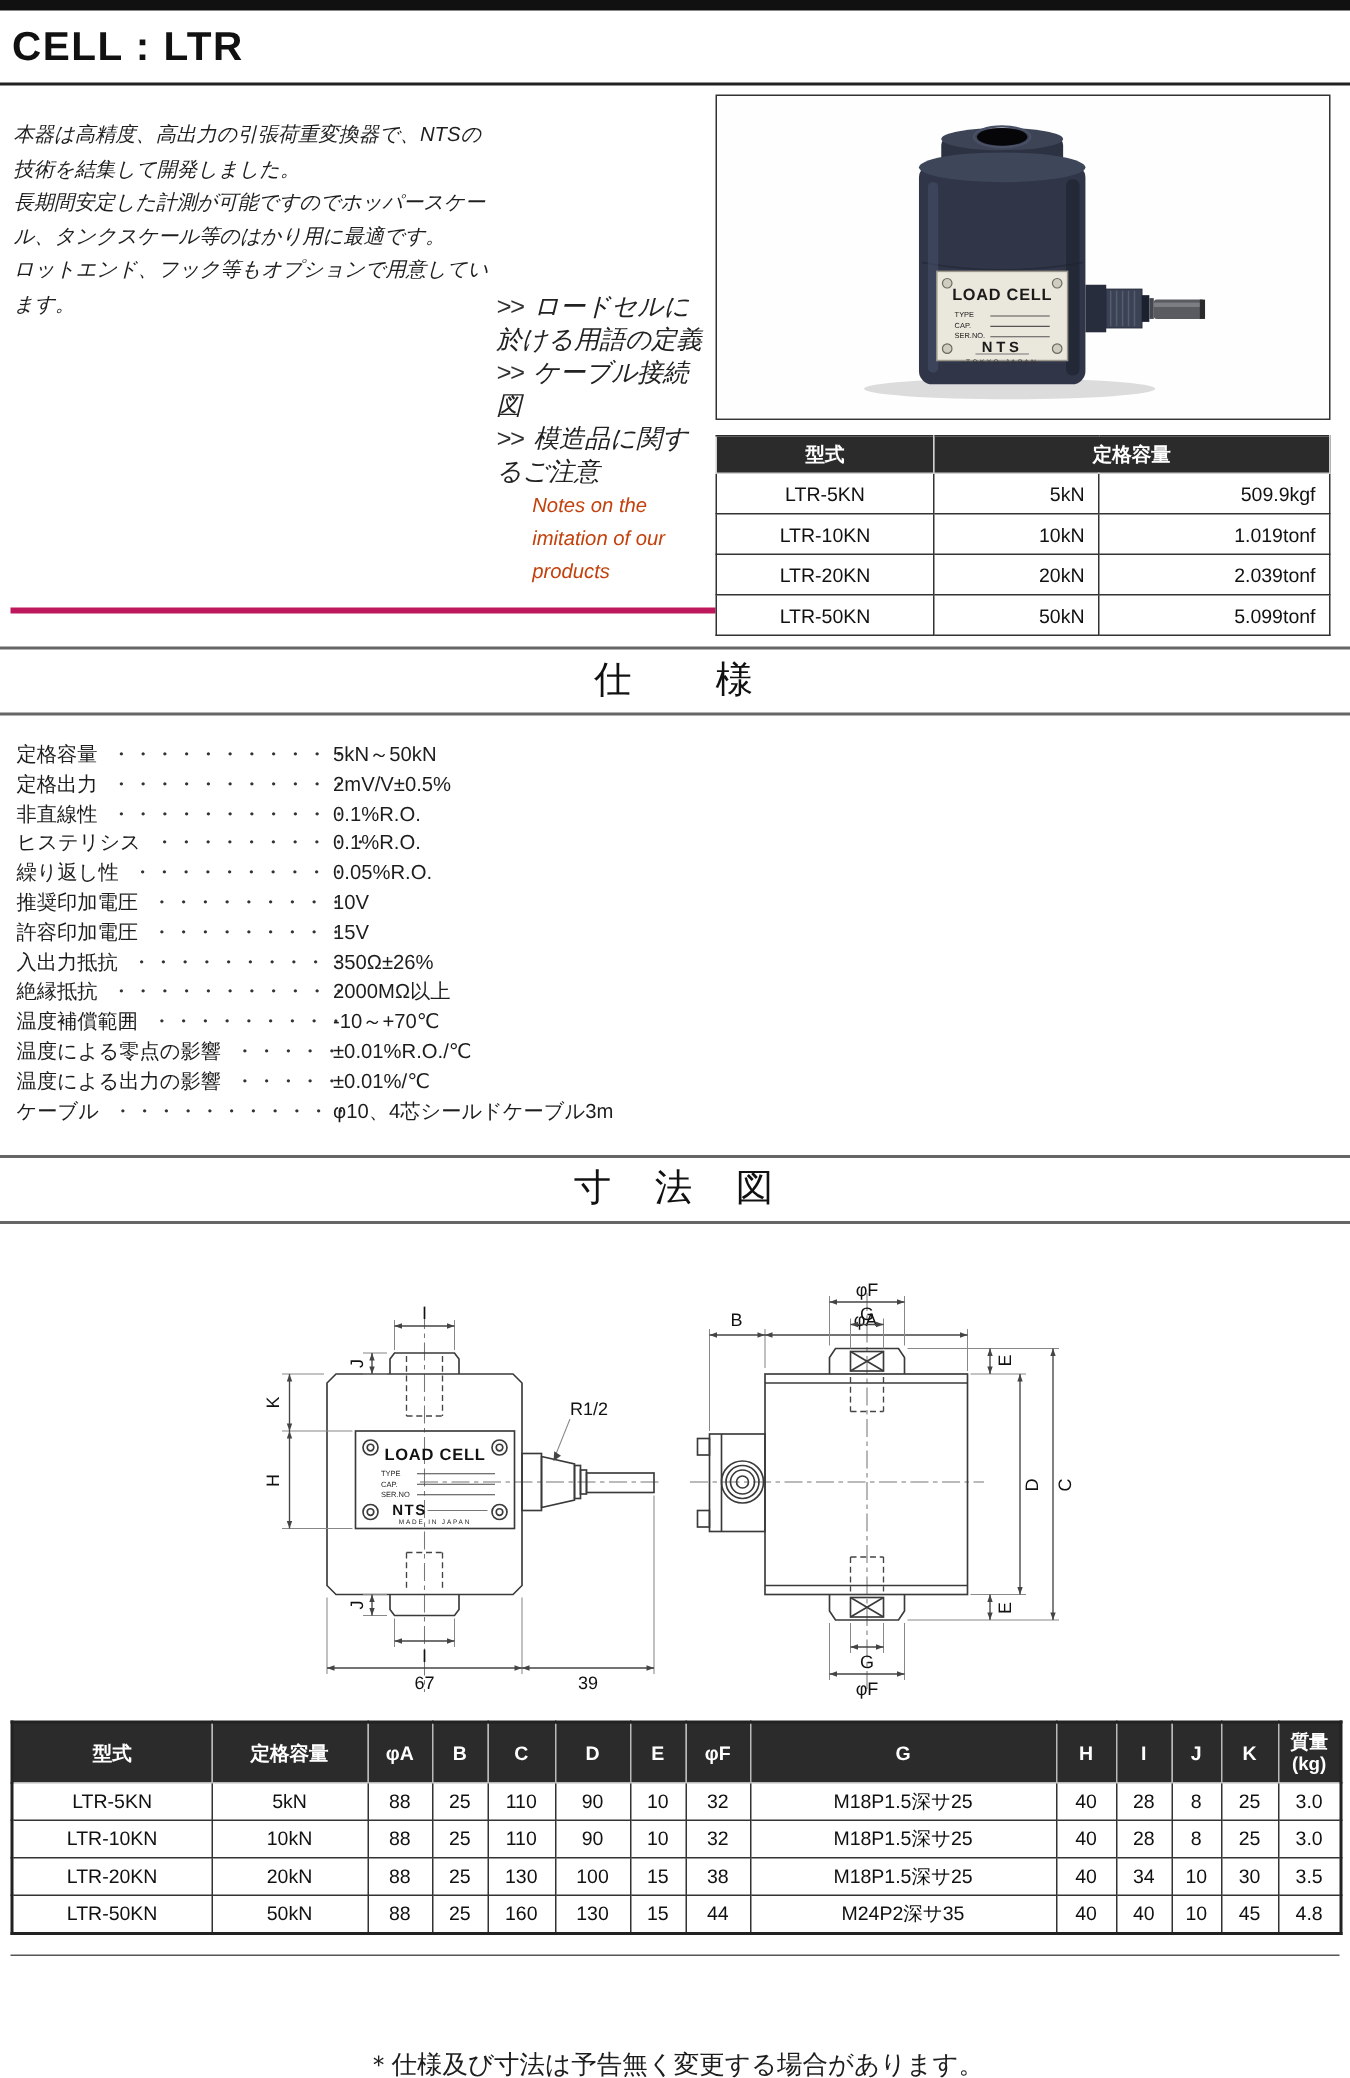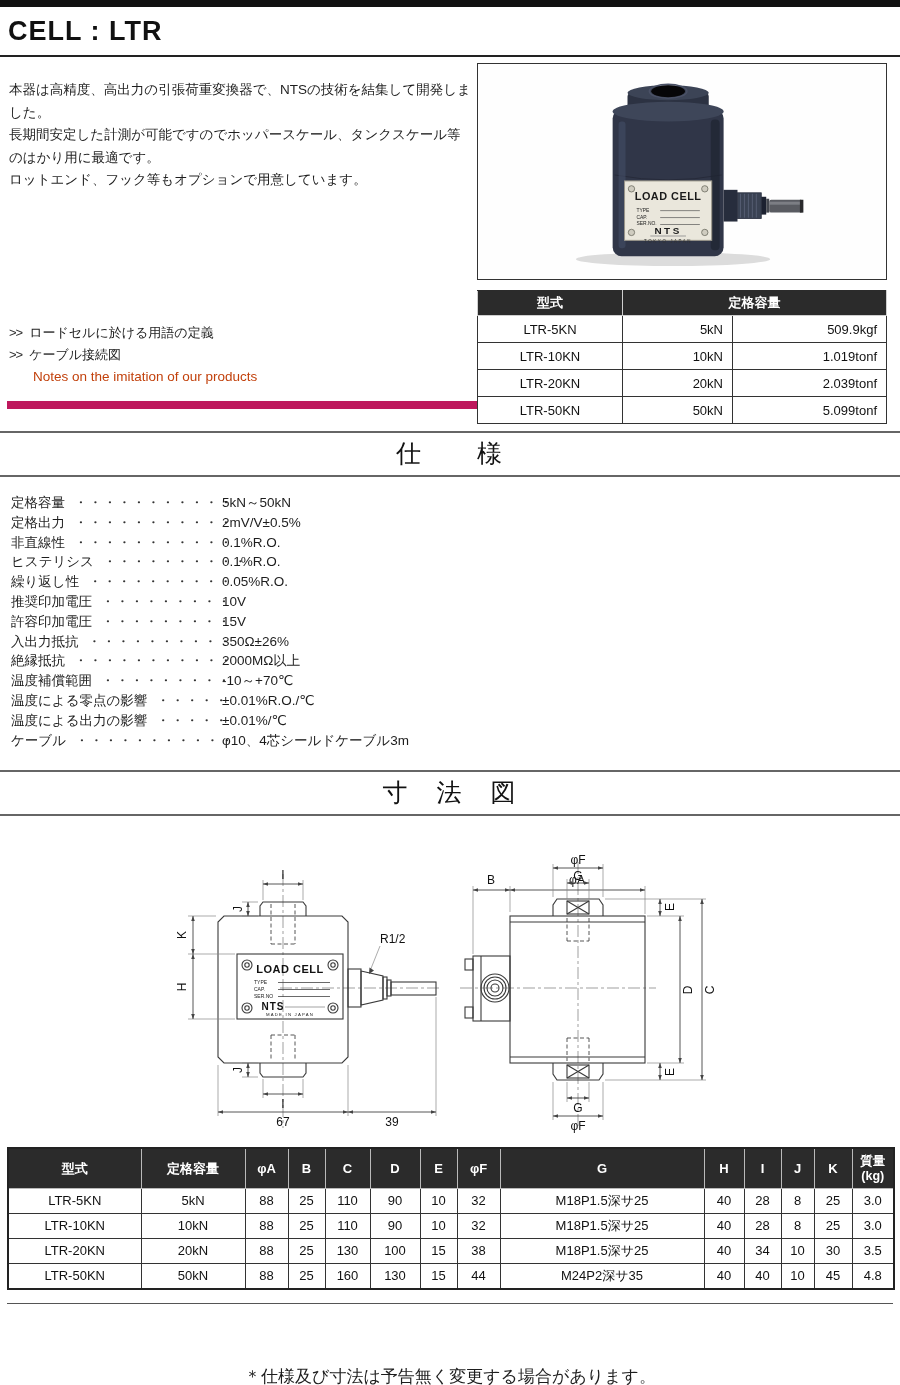--- a/index.html
+++ b/index.html
@@ -6,27 +6,27 @@
   body {
     width:900px; height:1385px; overflow:hidden; background:#ffffff;
     font-family:"Liberation Sans","DejaVu Sans",sans-serif; color:#222;
     padding-bottom:12px;
   }
   .topbar { height:7px; background:#111; width:100%; }
   .title-block { padding:6px 8px 6px 8px; border-bottom:2px solid #222; }
   .page-title { font-size:27px; font-weight:bold; letter-spacing:1px; color:#111; line-height:36px; }
 
   .cols { display:flex; padding:0 7px; margin-top:6px; height:368px; }
-  .left-col { width:470px; display:flex; flex-direction:column; height:346px; border-bottom:8px solid #be185d; padding:0 4px 13px 2px; }
+  .left-col { width:470px; display:flex; flex-direction:row; height:346px; border-bottom:4px solid #be185d; padding:0 4px 13px 2px;font-style:italic; }
   .right-col { width:416px; margin-left:auto; }
 
   .intro { margin-top:16px; }
   .intro p { font-size:13.5px; line-height:22.5px; color:#1e1e1e; }
   .links { margin-top:auto; }
-  .link-row { font-size:13px; line-height:22px; color:#222; cursor:pointer; }
+  .link-row { font-size:17px; line-height:22px; color:#222; cursor:pointer; }
   .link-prefix { letter-spacing:-1px; margin-right:7px; color:#333; }
   .link-sub { font-size:13.5px; line-height:22px; padding-left:24px; color:#c2410c; }
 
   .photo-frame { width:410px; height:217px; border:1px solid #333; background:#fff; overflow:hidden; }
 
   table { border-collapse:collapse; }
   .cap-table { width:410px; margin-top:10px; border:1px solid #222; font-size:13px; }
   .cap-table th { background:#2b2b2b; color:#fff; font-weight:600; height:25px; border:1px solid #cfcfcf; border-top-color:#2b2b2b; }
   .cap-table td { border:1px solid #333; height:27px; padding:2px 9px; color:#111; }
   .cap-table td.m { text-align:center; width:145px; }
@@ -78,20 +78,21 @@
 <div class="cols">
   <div class="left-col">
     <div class="intro">
       <p>本器は高精度、高出力の引張荷重変換器で、NTSの技術を結集して開発しました。</p>
       <p>長期間安定した計測が可能ですのでホッパースケール、タンクスケール等のはかり用に最適です。</p>
       <p>ロットエンド、フック等もオプションで用意しています。</p>
     </div>
     <div class="links">
       <div class="link-row"><span class="link-prefix">&gt;&gt;</span><span>ロードセルに於ける用語の定義</span></div>
       <div class="link-row"><span class="link-prefix">&gt;&gt;</span><span>ケーブル接続図</span></div>
+      <div class="link-row"><span class="link-prefix">&gt;&gt;</span><span>模造品に関するご注意</span></div>
       <div class="link-sub">Notes on the imitation of our products</div>
     </div>
   </div>
 
   <div class="right-col">
     <div class="photo-frame">
       <svg width="408" height="215" viewBox="0 0 408 217">
         <rect x="0" y="0" width="408" height="217" fill="#fefefe"></rect>
         <ellipse cx="195" cy="197" rx="98" ry="7" fill="#dcdcdc"></ellipse>
 

